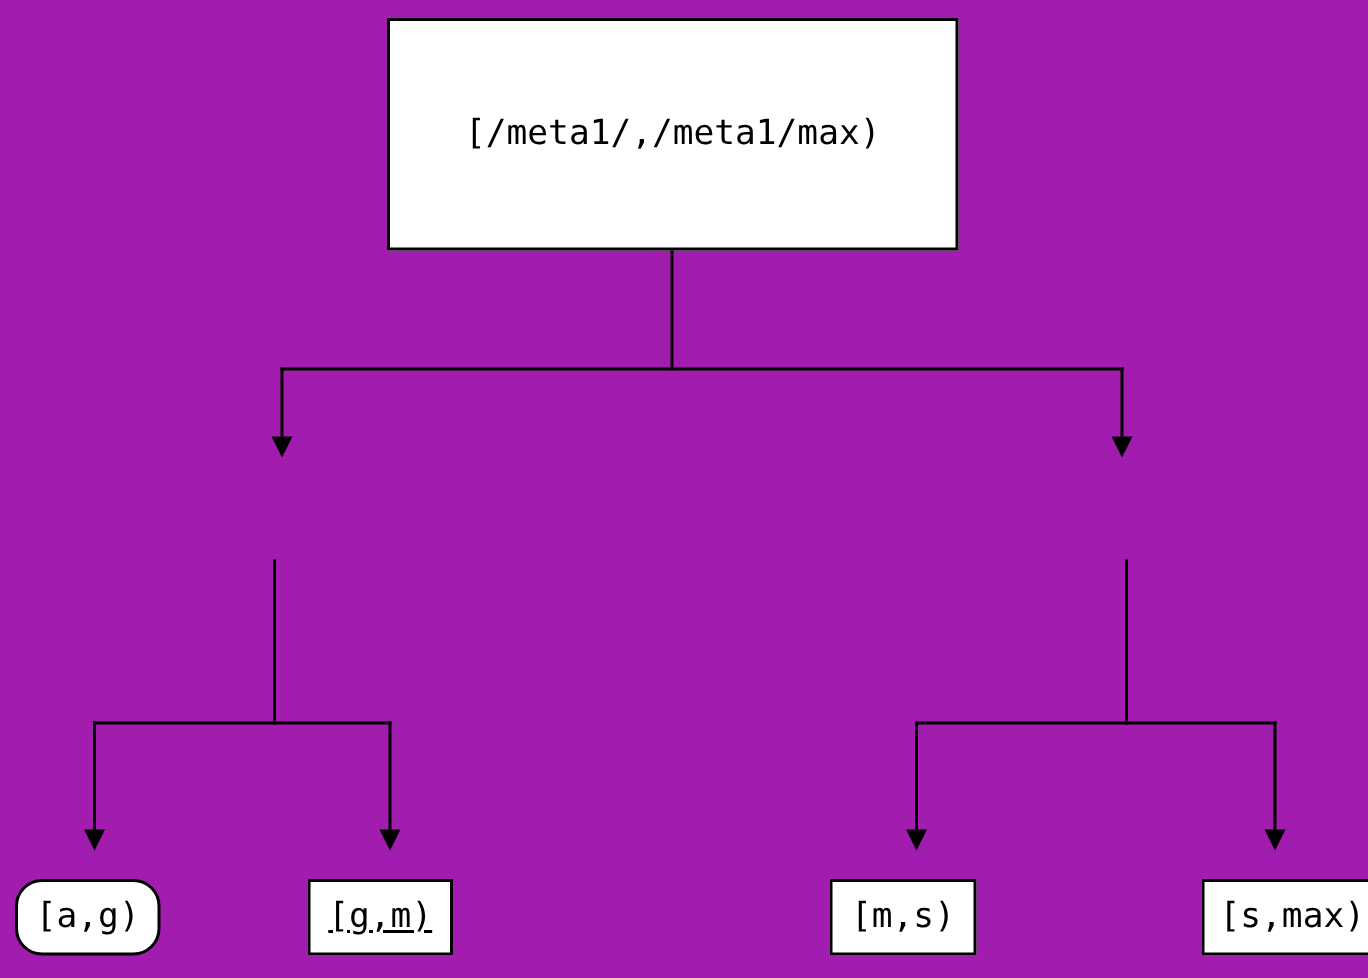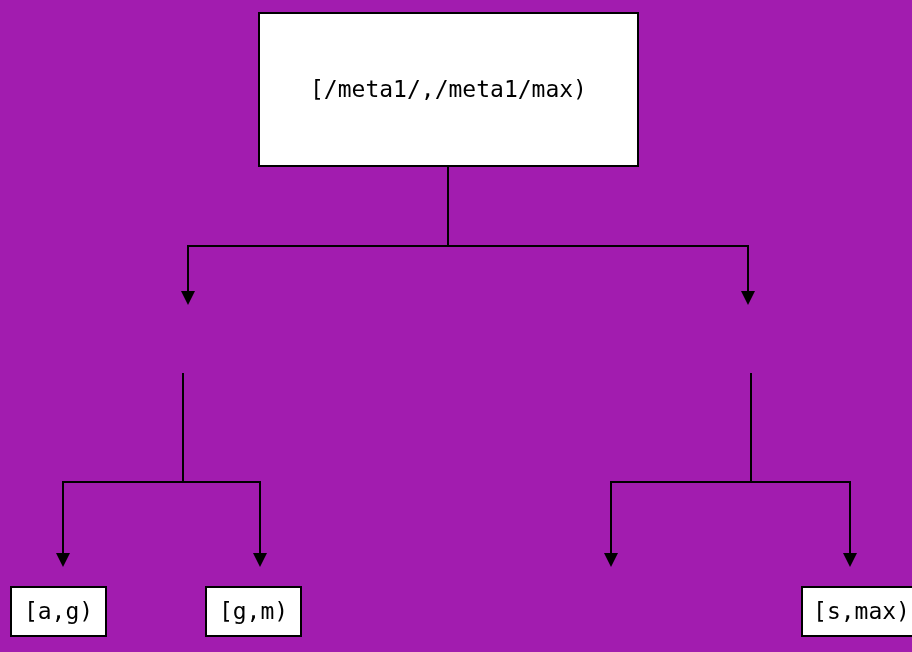--- a/index.html
+++ b/index.html
@@ -84,26 +84,29 @@
   <div class="edge-line edge-v" style="left:259px; top:481px; height:72px;"></div>
   <div class="arrow-head" style="left:253px; top:553px;"></div>
 
   <div class="edge-line edge-v" style="left:750px; top:373px; height:110px;"></div>
   <div class="edge-line edge-h" style="left:610px; top:481px; width:241px;"></div>
   <div class="edge-line edge-v" style="left:610px; top:481px; height:72px;"></div>
   <div class="arrow-head" style="left:604px; top:553px;"></div>
   <div class="edge-line edge-v" style="left:849px; top:481px; height:72px;"></div>
   <div class="arrow-head" style="left:843px; top:553px;"></div>
 
-  <div class="node-box" id="node-leaf-0" style="left:10px; top:586px; width:97px; height:51px;">
+  <div class="node-box" id="node-leaf-0" style="left:10px; top:586px; width:97px; height:51px;border-radius:18px;">
     <span class="node-label">[a,g)</span>
   </div>
 
-  <div class="node-box" id="node-leaf-1" style="left:205px; top:586px; width:97px; height:51px;">
+  <div class="node-box" id="node-leaf-1" style="left:205px; top:586px; width:97px; height:51px;text-decoration:underline;">
     <span class="node-label">[g,m)</span>
   </div>
 
+  <div class="node-box" id="node-leaf-2" style="left:553px; top:586px; width:98px; height:51px;">
+    <span class="node-label">[m,s)</span>
+  </div>
 
   <div class="node-box" id="node-leaf-3" style="left:801px; top:586px; width:121px; height:51px;">
     <span class="node-label">[s,max)</span>
   </div>
 
 </div>
 
 </body></html>

